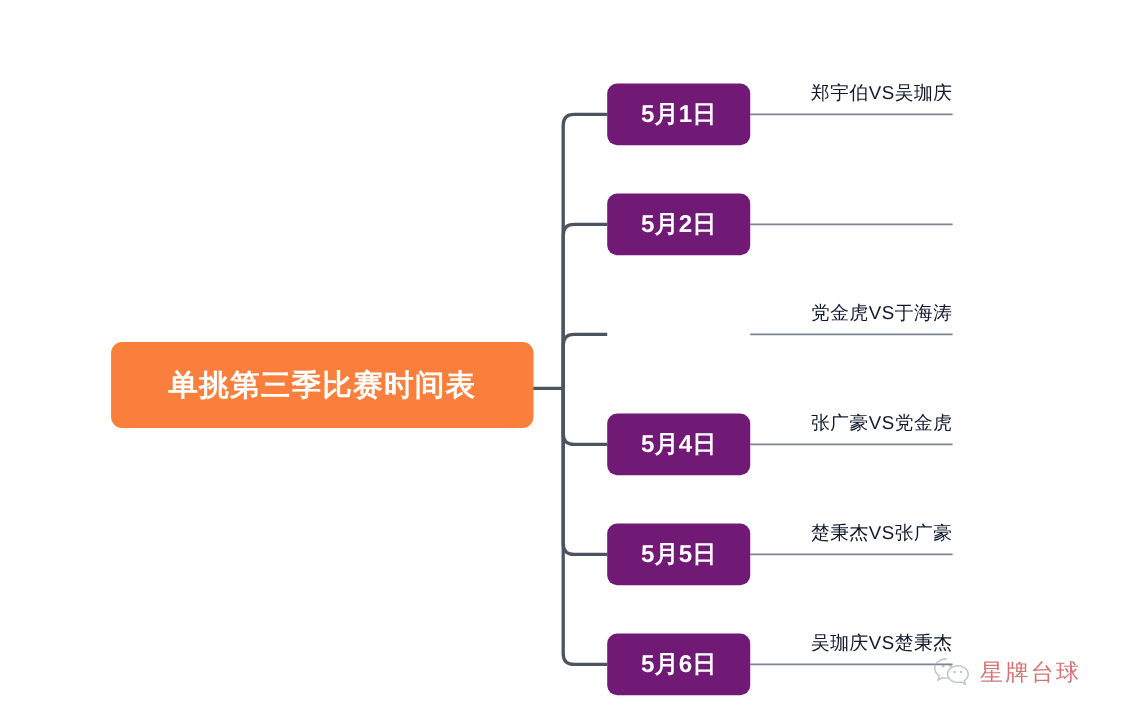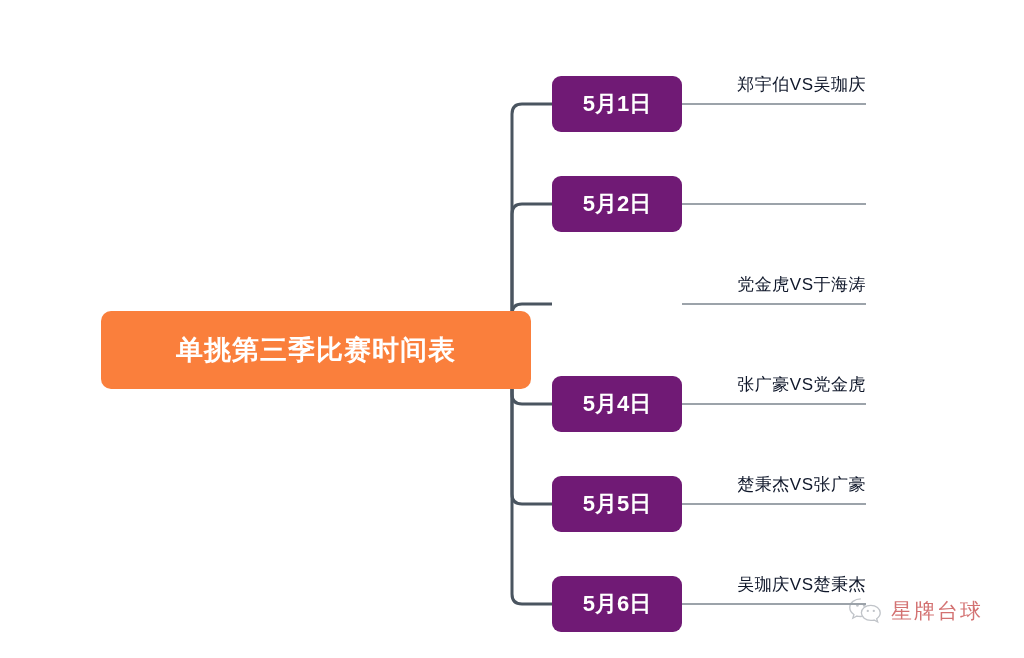--- a/index.html
+++ b/index.html
@@ -30,21 +30,21 @@
     width: 1024px;
     height: 658px;
     pointer-events: none;
   }
 
   
   .root-node {
     position: absolute;
     left: 101px;
     top: 311px;
-    width: 430px;
+    width: 384px;
     height: 78px;
     background: #fa7f3c;
     border-radius: 10px;
     display: flex;
     align-items: center;
     justify-content: center;
     box-sizing: border-box;
   }
   .root-label {
     color: #ffffff;

